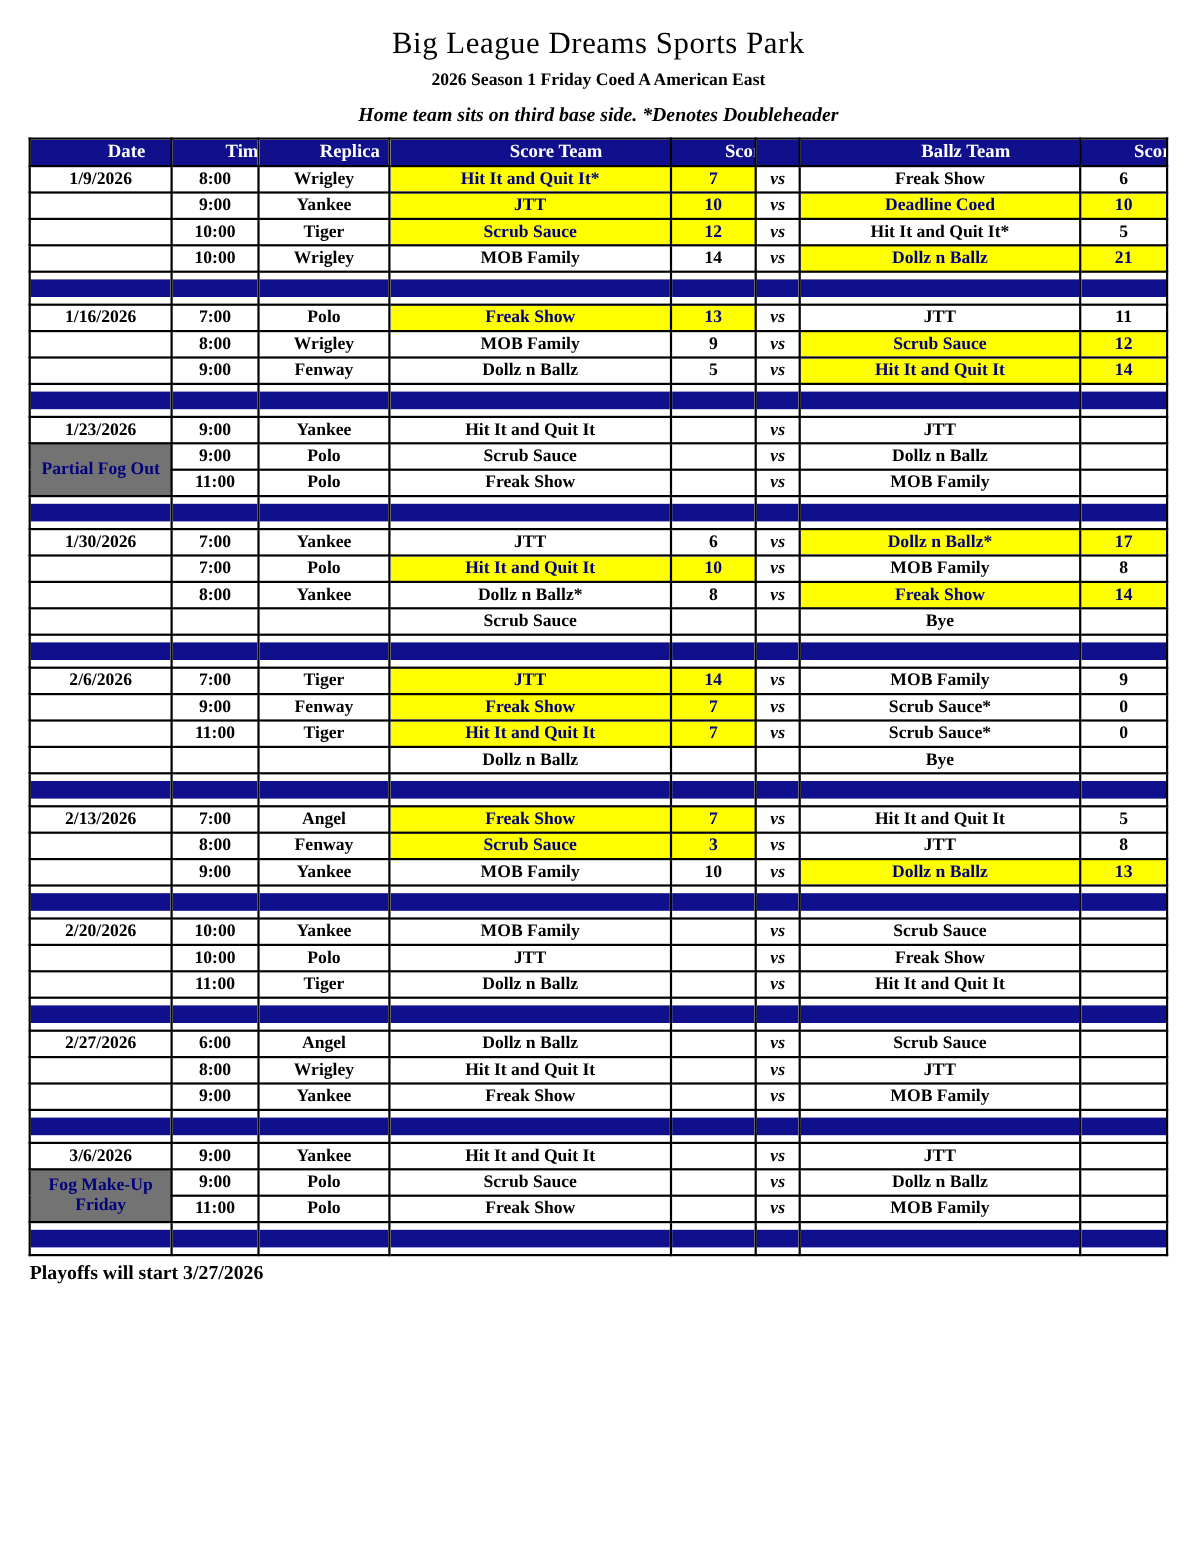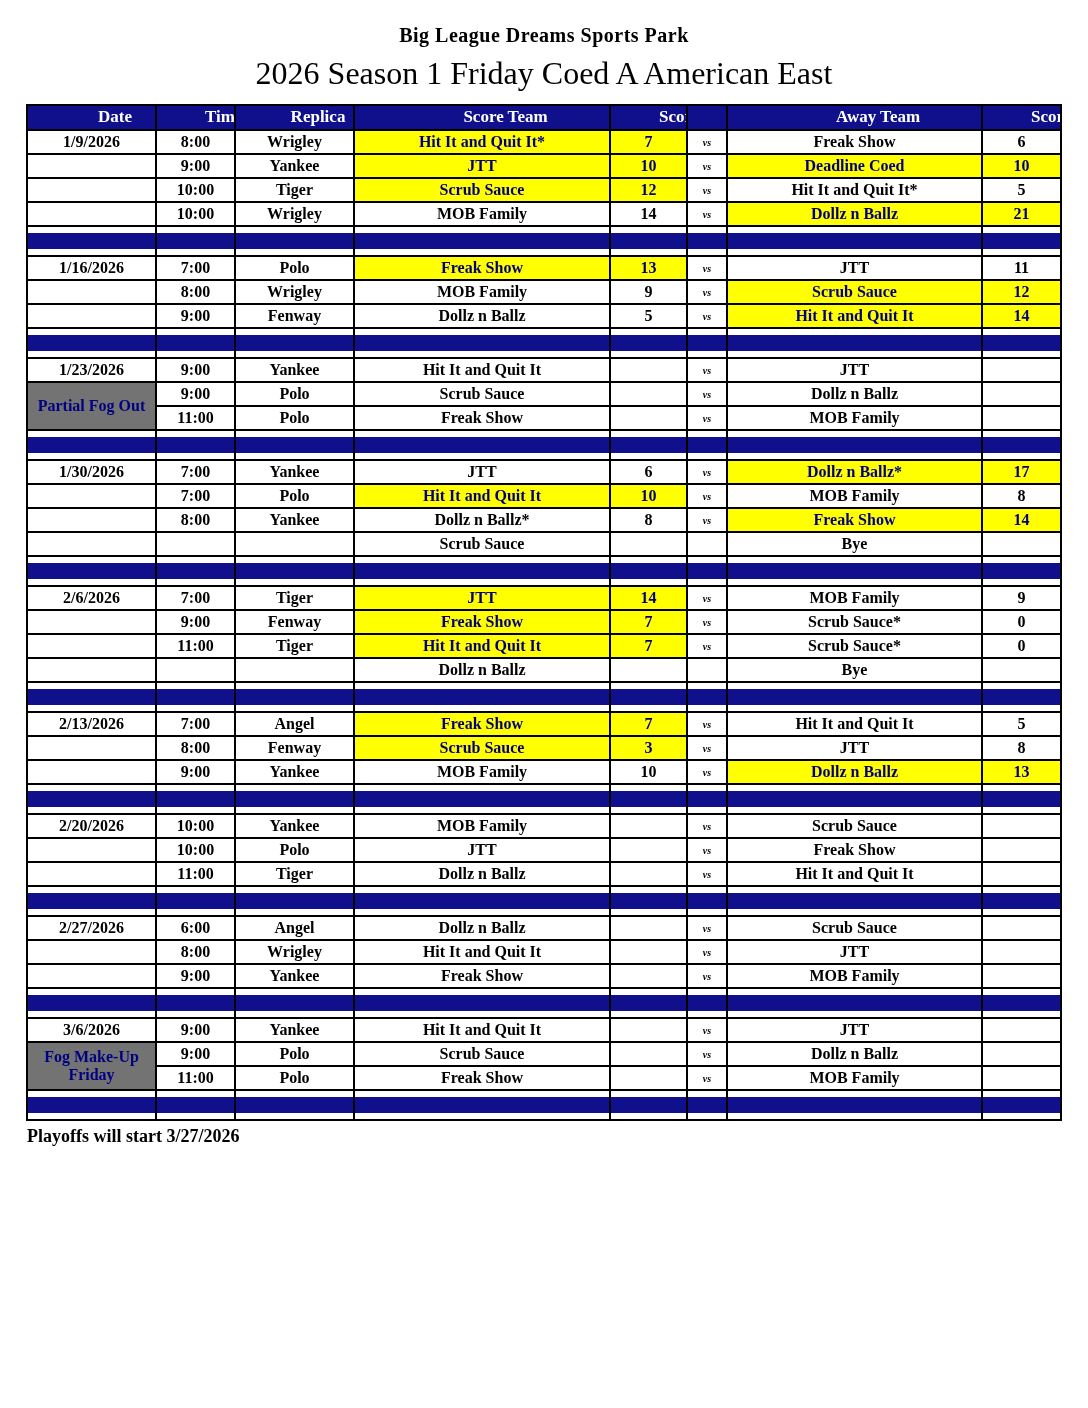--- a/index.html
+++ b/index.html
@@ -8,28 +8,28 @@
     background: #ffffff;
   }
   body {
     width: 1088px;
     height: 1408px;
     font-family: "Liberation Serif", serif;
     color: #000;
   }
   .titles { text-align: center; }
   .page-title {
-    font-size: 20px;
-    font-weight: bold;
+    font-size: 28px;
+    font-weight: normal;
     margin: 24px 0 8px 0;
     letter-spacing: 0.5px;
   }
   .page-subtitle {
-    font-size: 32px;
-    font-weight: normal;
+    font-size: 16px;
+    font-weight: bold;
     margin: 0 0 12px 0;
   }
   .page-note {
     font-size: 18px;
     font-weight: bold;
     font-style: italic;
     margin: 0 0 10px 0;
   }
   table.schedule {
     border-collapse: collapse;
@@ -53,21 +53,21 @@
     font-size: 17px;
     height: 23px;
     padding-left: 48px;
   }
   td.hl {
     background: #ffff00;
     color: #000080;
   }
   td.vs-cell {
     font-style: italic;
-    font-size: 10px;
+    font-size: 16px;
   }
   td.date-note-cell {
     background: #737373;
     color: #000080;
   }
   td.sep-cell {
     padding: 3px 0;
     background: #ffffff;
   }
   td.sep-cell .band {
@@ -82,20 +82,21 @@
     font-size: 18px;
     text-align: left;
   }
 </style>
 </head>
 <body>
 
 <div class="titles">
   <div class="page-title">Big League Dreams Sports Park</div>
   <div class="page-subtitle">2026 Season 1 Friday Coed A American East</div>
+  <div class="page-note">Home team sits on third base side.  *Denotes Doubleheader</div>
 </div>
 
 <table class="schedule">
   <colgroup>
     <col style="width:129px">
     <col style="width:79px">
     <col style="width:119px">
     <col style="width:256px">
     <col style="width:77px">
     <col style="width:40px">
@@ -103,21 +104,21 @@
     <col style="width:79px">
   </colgroup>
   <thead>
     <tr>
       <th>Date</th>
       <th>Time</th>
       <th>Replica</th>
       <th>Score Team</th>
       <th>Score</th>
       <th></th>
-      <th>Away Team</th>
+      <th>Ballz Team</th>
       <th>Score</th>
     </tr>
   </thead>
   <tbody>
       <tr>
         <td>1/9/2026</td>
         <td>8:00</td>
         <td>Wrigley</td>
         <td class="hl">Hit It and Quit It*</td>
         <td class="hl">7</td>

